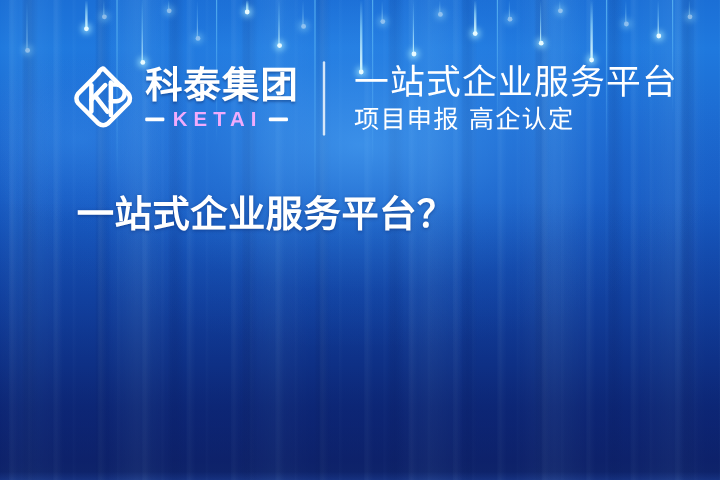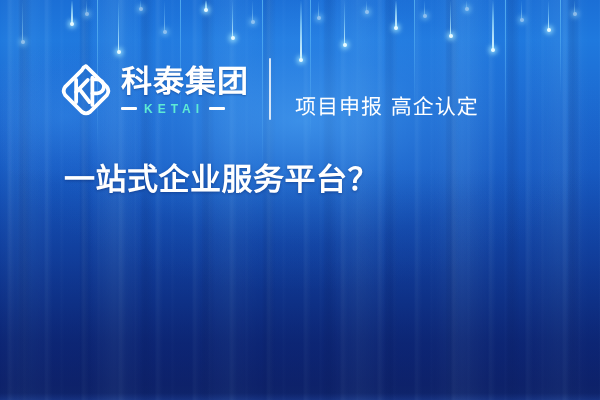--- a/index.html
+++ b/index.html
@@ -207,21 +207,21 @@
   }
 
   
   .header {
     position: absolute;
     left: 0;
     top: 44px;
     width: 538px;
     height: 76px;
     display: flex;
-    align-items: flex-end;
+    align-items: center;
   }
 
   .logo-block {
     display: flex;
     align-items: center;
     margin-left: 57px;
   }
 
   .logo-mark {
     width: 58px;
@@ -255,24 +255,24 @@
   }
   .logo-dash {
     display: inline-block;
     width: 16px;
     height: 3px;
     background: #ffffff;
     border-radius: 1px;
   }
   .logo-en {
     font-family: "Liberation Sans", "DejaVu Sans", sans-serif;
-    font-size: 12px;
+    font-size: 17px;
     line-height: 18px;
     font-weight: 700;
-    color: #5eead4;
+    color: #f0abfc;
     letter-spacing: 5px;
     margin: 0 5px 0 7px;
   }
 
   .divider {
     width: 2px;
     height: 62px;
     background: rgba(255,255,255,0.80);
     margin-left: 20px;
     flex: 0 0 2px;
@@ -393,20 +393,21 @@
           <span class="logo-dash"></span>
           <span class="logo-en">KETAI</span>
           <span class="logo-dash"></span>
         </div>
       </div>
     </div>
 
     <div class="divider"></div>
 
     <div class="tagline-block">
+      <div class="tagline-main">一站式企业服务平台</div>
       <div class="tagline-sub">项目申报 高企认定</div>
     </div>
   </div>
 
   <div class="title">
     <div class="title-line">一站式企业服务平台？</div>
   </div>
 
 </div>
 

